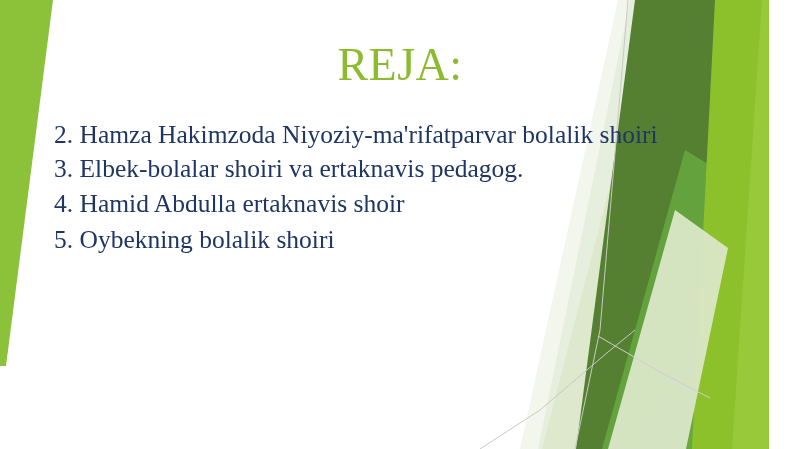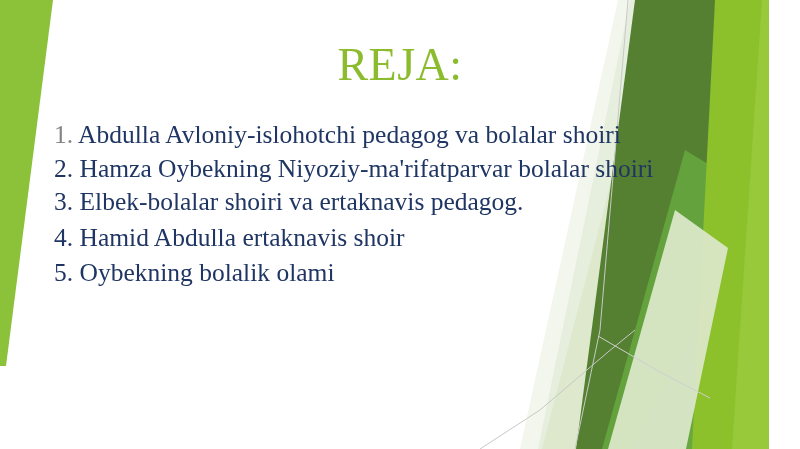--- a/index.html
+++ b/index.html
@@ -103,40 +103,36 @@
 
     <polyline points="148,0 120,330 95,449" fill="none" stroke="#c8c8c8" stroke-width="1"></polyline>
     <polyline points="0,449 60,410 128,352 155,330" fill="none" stroke="#c8c8c8" stroke-width="1"></polyline>
     <polyline points="118,336 180,372 230,398" fill="none" stroke="#cfcfcf" stroke-width="1"></polyline>
   </svg>
 
   <div id="title">REJA:</div>
 
   <div id="body-list">
 
-    <p class="line line-wrap-1">
-      <span class="marker muted">1.</span>
-      <span class="text">Abdulla Avloniy-islohotchi pedagog va bolalar shoiri</span>
-    </p>
 
     <p class="line line-wrap-2">
       <span class="marker">2.</span>
-      <span class="text">Hamza Oybekning Niyoziy-ma'rifatparvar bolalar shoiri</span>
+      <span class="text">Hamza Hakimzoda Niyoziy-ma'rifatparvar bolalik shoiri</span>
     </p>
 
     <p class="line">
       <span class="marker">3.</span>
       <span class="text">Elbek-bolalar shoiri va ertaknavis pedagog.</span>
     </p>
 
     <p class="line">
       <span class="marker">4.</span>
       <span class="text">Hamid Abdulla ertaknavis shoir</span>
     </p>
 
     <p class="line">
       <span class="marker">5.</span>
-      <span class="text">Oybekning bolalik olami</span>
+      <span class="text">Oybekning bolalik shoiri</span>
     </p>
 
   </div>
 
 </div>
 
 </body></html>

